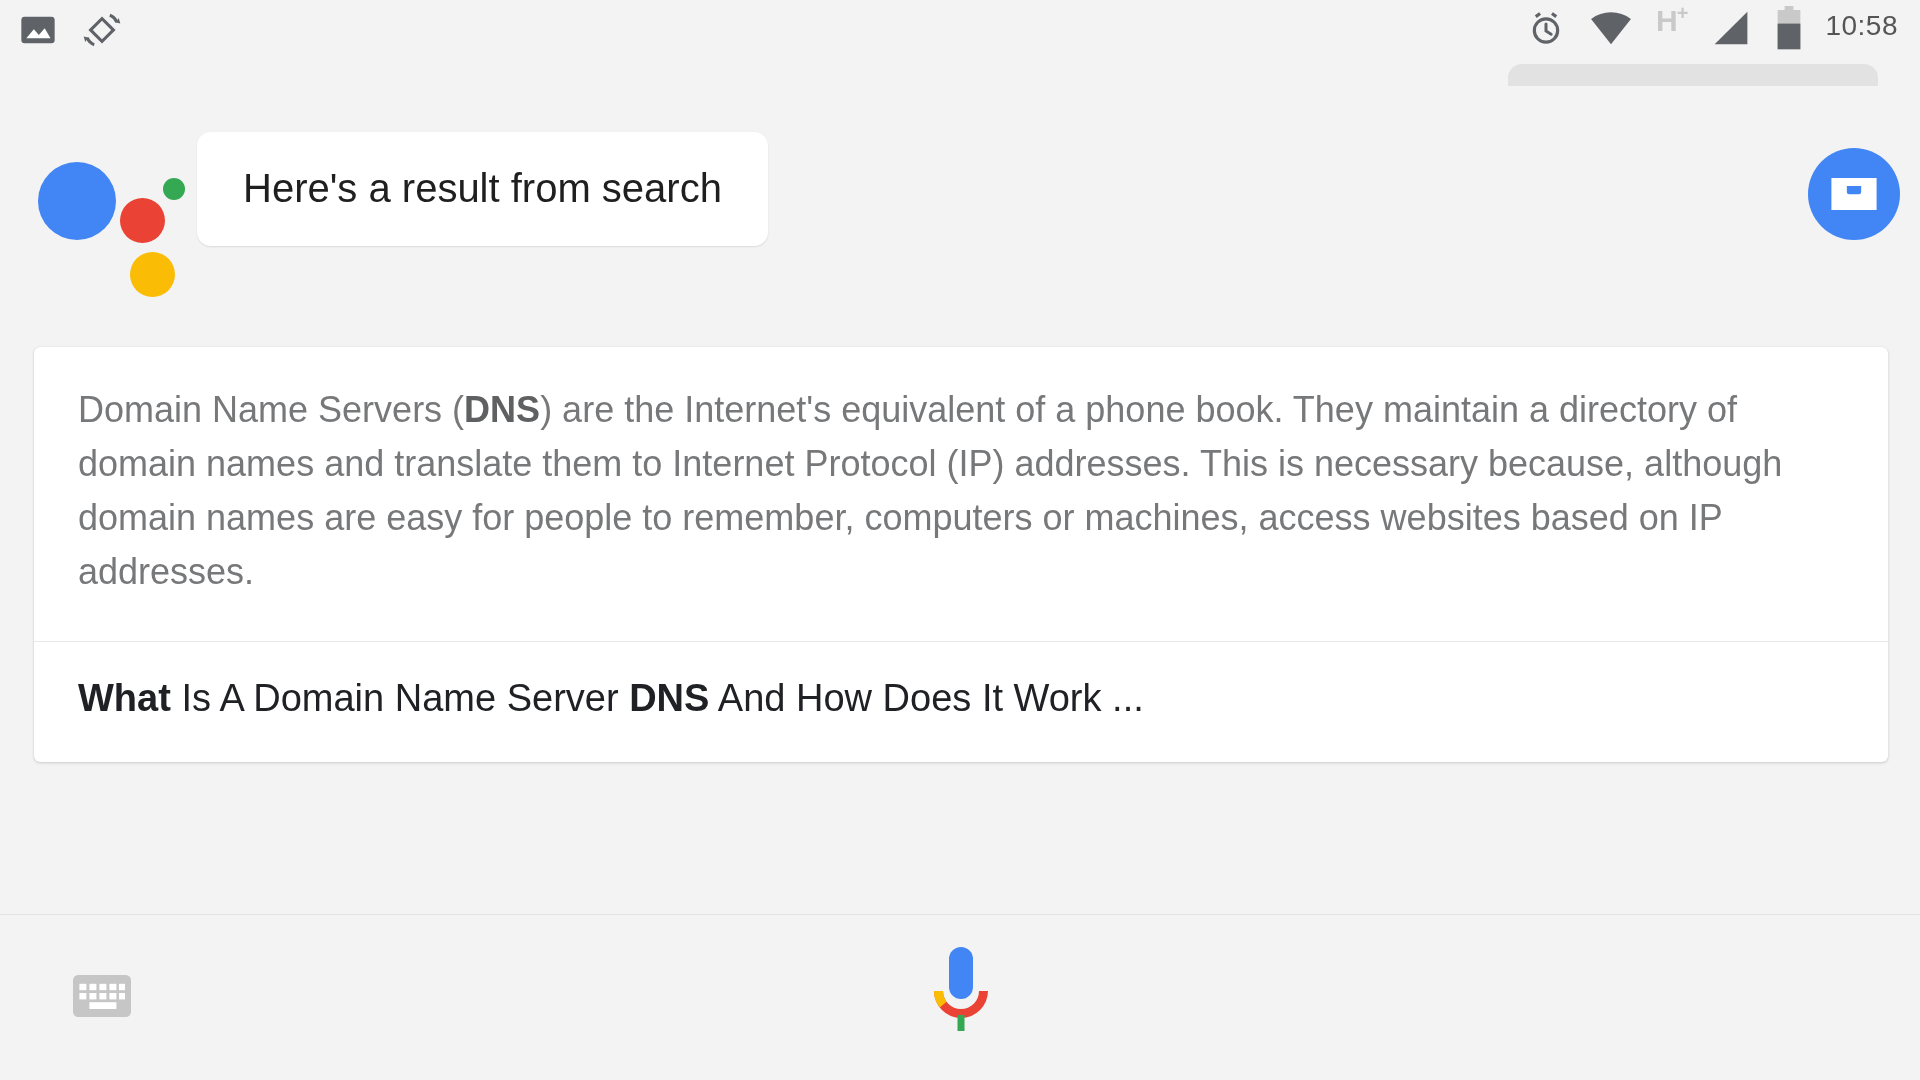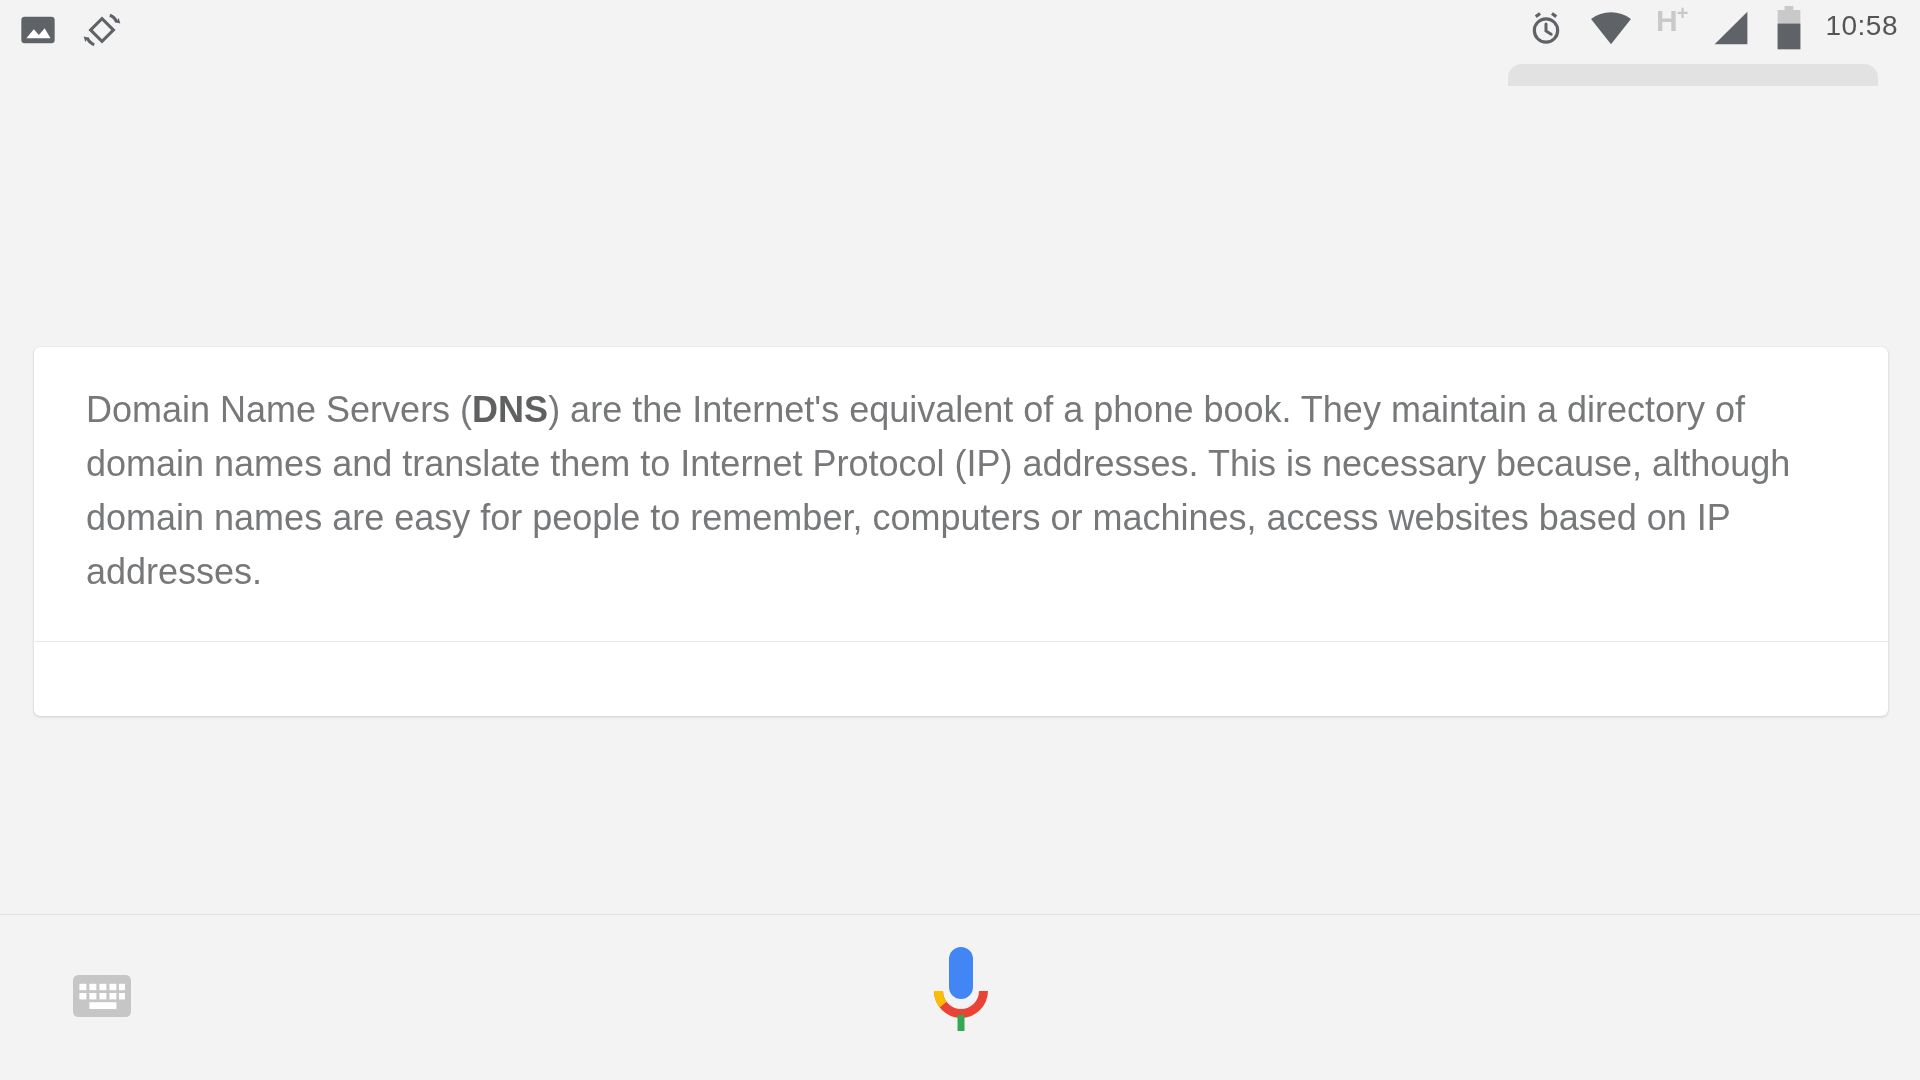--- a/index.html
+++ b/index.html
@@ -75,21 +75,20 @@
     position:absolute; left:34px; top:347px;
     width:1854px;
     background:#ffffff; border-radius:6px;
     box-shadow:0 1px 3px rgba(0,0,0,0.16), 0 0 1px rgba(0,0,0,0.10);
     overflow:hidden;
   }
   .card-snippet { padding:36px 44px 42px 44px; }
   .snippet-text {
     font-size:36px; line-height:1.50; color:#77787a;
     font-family:"Liberation Sans", sans-serif;
-    margin-left:8px;
   }
   .snippet-text b { color:#5f6061; font-weight:bold; }
   .card-divider { height:1px; background:#e8e8e8; margin:0; }
   .card-link { padding:34px 44px 40px 44px; }
   .link-title {
     font-size:38px; color:#202124; line-height:1.2;
     font-family:"Liberation Sans", sans-serif;
   }
   .link-title b { font-weight:bold; }
   .link-url {
@@ -159,30 +158,53 @@
           <rect x="0.8" y="2.2" width="12.4" height="21.4" fill="#c9c9c9"></rect>
           <rect x="0.8" y="9.6" width="12.4" height="14" fill="#5f6368"></rect>
         </svg>
       </span>
       <span class="clock">10:58</span>
     </div>
   </div>
 
   <div class="peek"></div>
 
+  <div class="assistant-row">
+
+    <div class="ga-logo">
+      <span class="dot dot-blue"></span>
+      <span class="dot dot-red"></span>
+      <span class="dot dot-green"></span>
+      <span class="dot dot-yellow"></span>
+    </div>
+
+    <div class="bubble">
+      <div class="bubble-text">Here's a result from search</div>
+    </div>
+
+    <div class="inbox-btn">
+      <span class="inbox-glyph">
+        <svg viewBox="0 0 24 17" width="46" height="32">
+          <path d="M0 0h24v17H0z" fill="#ffffff"></path>
+          <path d="M8.2 4.2h7.6v3.2a1.2 1.2 0 0 1-1.2 1.2H9.4a1.2 1.2 0 0 1-1.2-1.2z" fill="#4285f4"></path>
+        </svg>
+      </span>
+    </div>
+  </div>
 
   <div class="card">
 
     <div class="card-snippet">
       <p class="snippet-text"><span>Domain Name Servers (</span><b>DNS</b><span>) are the Internet's equivalent of a phone book. They maintain a directory of domain names and translate them to Internet Protocol (IP) addresses. This is necessary because, although domain names are easy for people to remember, computers or machines, access websites based on IP addresses.</span></p>
     </div>
 
     <div class="card-divider"></div>
 
     <div class="card-link">
+      <div class="link-title"><b>What</b><span> Is A Domain Name Server </span><b>DNS</b><span> And How Does It Work ...</span></div>
     </div>
   </div>
 
   <div class="bottom-divider"></div>
   <div class="bottombar">
 
     <div class="kb-btn">
       <span class="ic-keyboard">
         <svg viewBox="0 0 29 21" width="58" height="42">
           <rect x="0" y="0" width="29" height="21" rx="2.6" fill="#c6c6c6"></rect>

